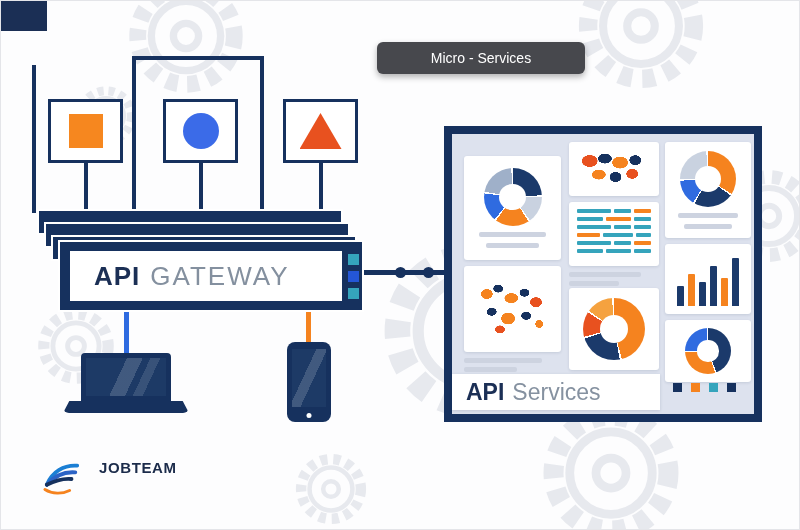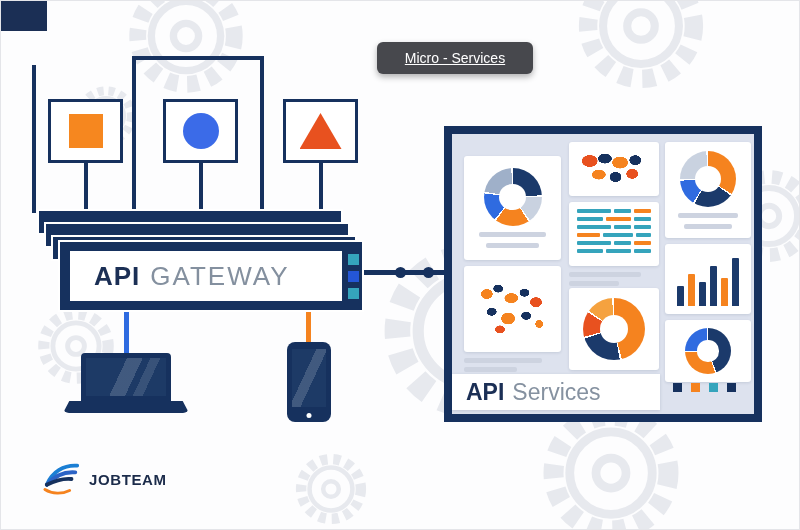--- a/index.html
+++ b/index.html
@@ -7,23 +7,23 @@
   .canvas{ position:relative; width:800px; height:530px; background:#fdfdfe;
            border:1px solid #e4e5e9; overflow:hidden; }
 
   
   .bg-gears{ position:absolute; left:0; top:0; z-index:0; }
 
   
   .corner{ position:absolute; left:0; top:0; width:46px; height:30px; background:#1b2f55; z-index:3; }
 
   
-  .tooltip{ position:absolute; left:376px; top:41px; width:156px; height:32px; background:#47484d;
+  .tooltip{ position:absolute; left:376px; top:41px; width:208px; height:32px; background:#47484d;
             border-radius:6px; color:#fff; font-size:14px; display:flex; align-items:center;
-            justify-content:center; box-shadow:0 3px 6px rgba(0,0,0,.3); z-index:6;text-decoration:underline; }
+            justify-content:center; box-shadow:0 3px 6px rgba(0,0,0,.3); z-index:6; }
 
   
   .line{ position:absolute; background:#16315e; z-index:2; }
   .ln-top-h   { left:131px; top:55px;  width:132px; height:4px; }
   .ln-v-mid-l { left:131px; top:55px;  width:4px;  height:157px; }
   .ln-v-mid-r { left:259px; top:55px;  width:4px;  height:157px; }
   .ln-v-far-l { left:31px;  top:64px;  width:4px;  height:148px; }
   .ln-box1    { left:83px;  top:160px; width:4px;  height:52px; }
   .ln-box2    { left:198px; top:160px; width:4px;  height:52px; }
   .ln-box3    { left:318px; top:160px; width:4px;  height:52px; }
@@ -134,21 +134,21 @@
 
   .titlebar{ position:absolute; left:0; top:240px; width:208px; height:36px; background:#fff;
              display:flex; align-items:center; padding-left:14px; z-index:6;
              box-shadow:0 1px 3px rgba(27,42,74,.15); }
   .ti-bold{ font-size:23px; font-weight:800; color:#1b2f55; }
   .ti-rest{ font-size:23px; color:#8591a0; margin-left:8px; }
   .pn-ind{ position:absolute; top:249px; width:9px; height:9px; z-index:6; }
   .pi1{ left:221px; } .pi2{ left:239px; } .pi3{ left:257px; } .pi4{ left:275px; }
 
   
-  .logo{ position:absolute; left:42px; top:458px; display:flex; align-items:center; gap:8px; z-index:6; }
+  .logo{ position:absolute; left:42px; top:458px; display:flex; gap:18px; z-index:6; }
   .logo-text{ font-size:15px; font-weight:800; color:#1b2b4a; letter-spacing:.6px; }
 </style>
 </head>
 <body>
 
 <div class="canvas">
 
   <svg class="bg-gears" width="800" height="530" viewBox="0 0 800 530">
     <defs>
       <g id="gear">

